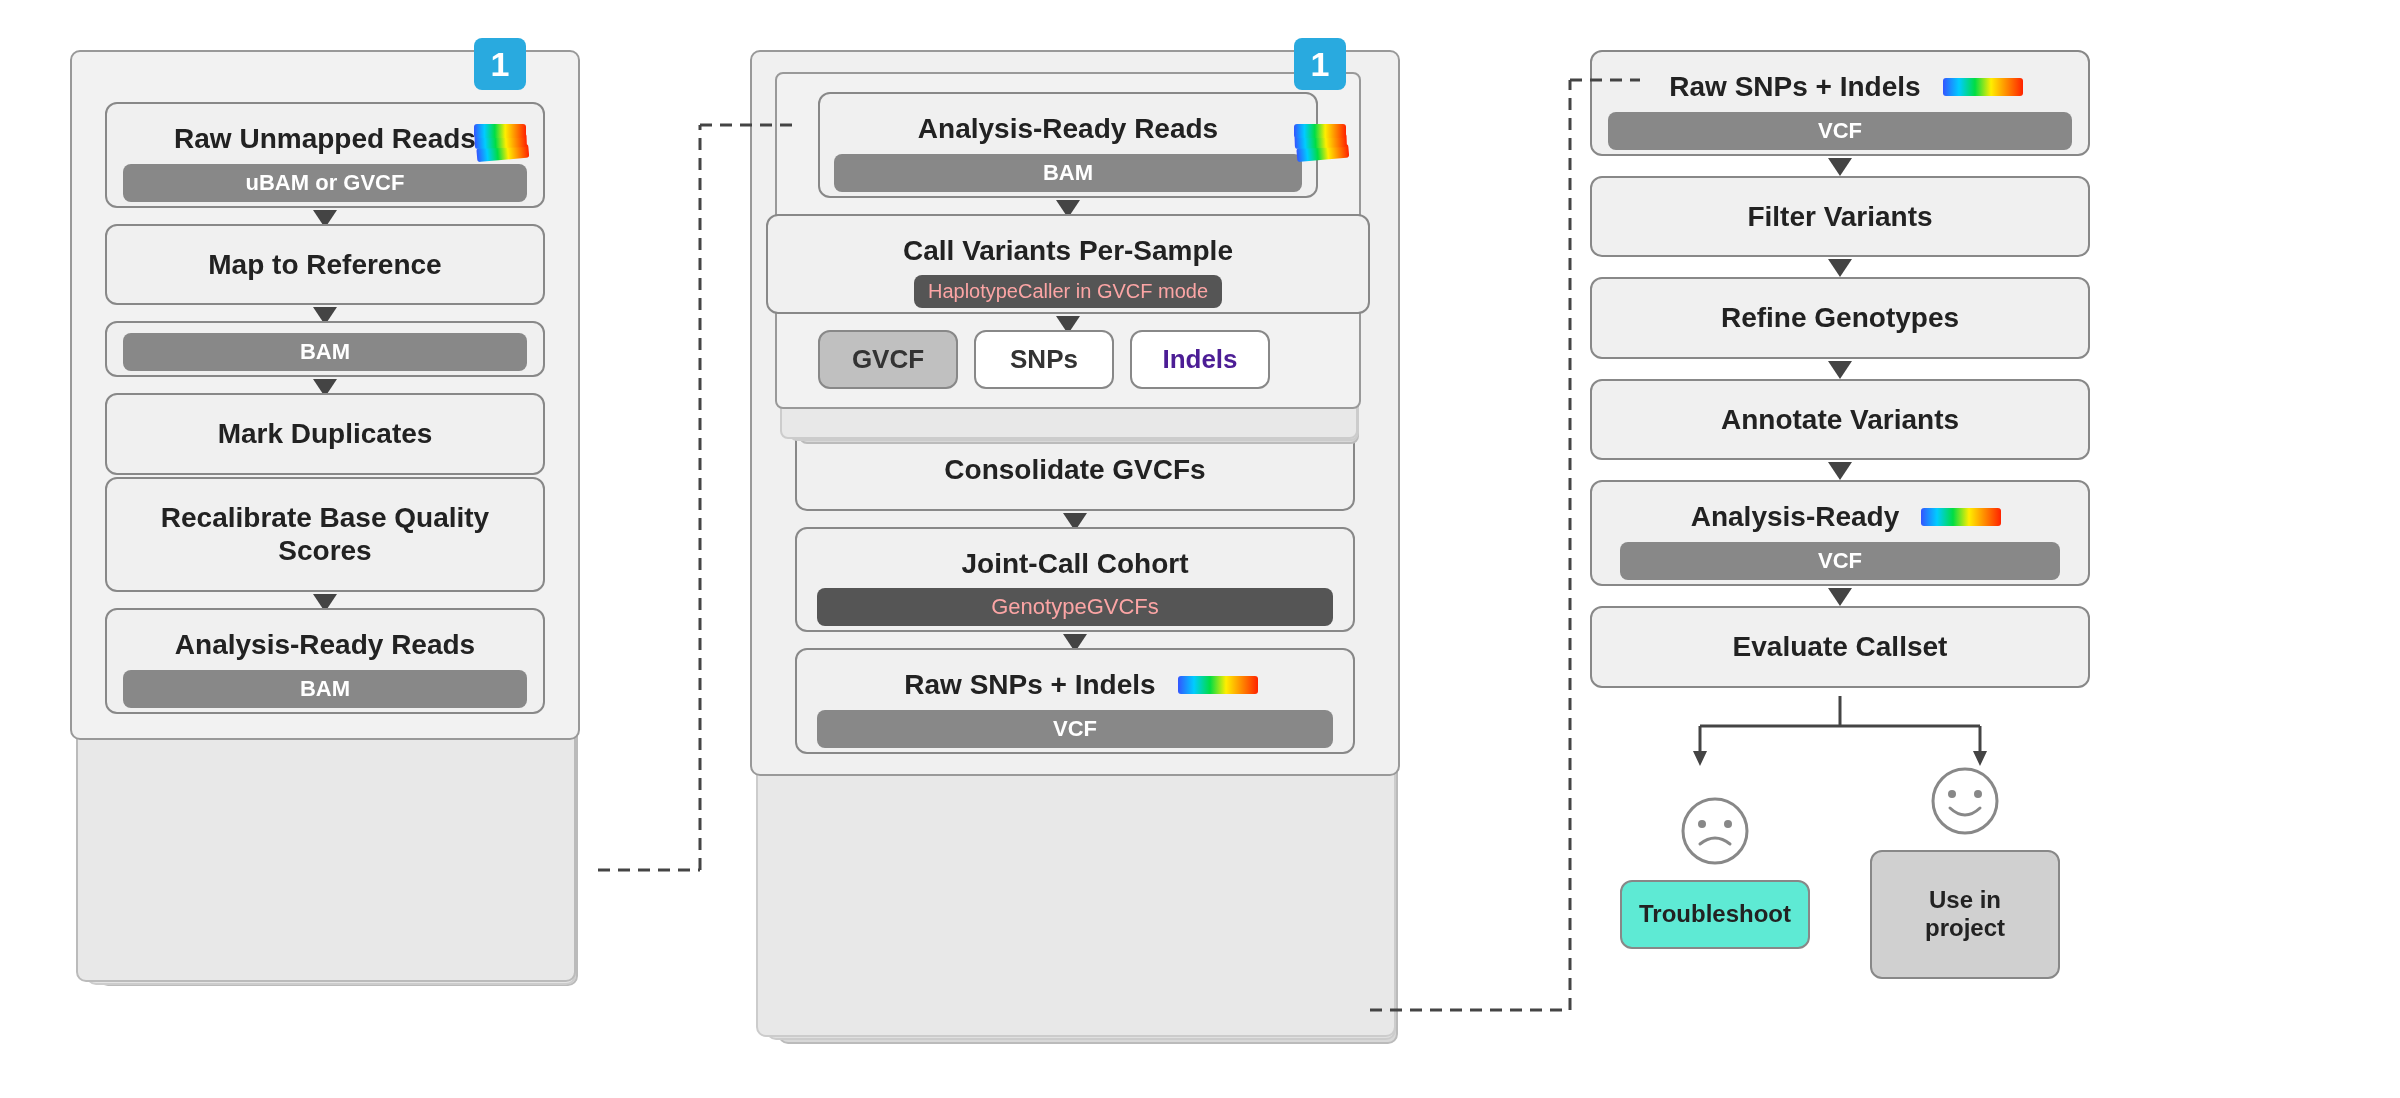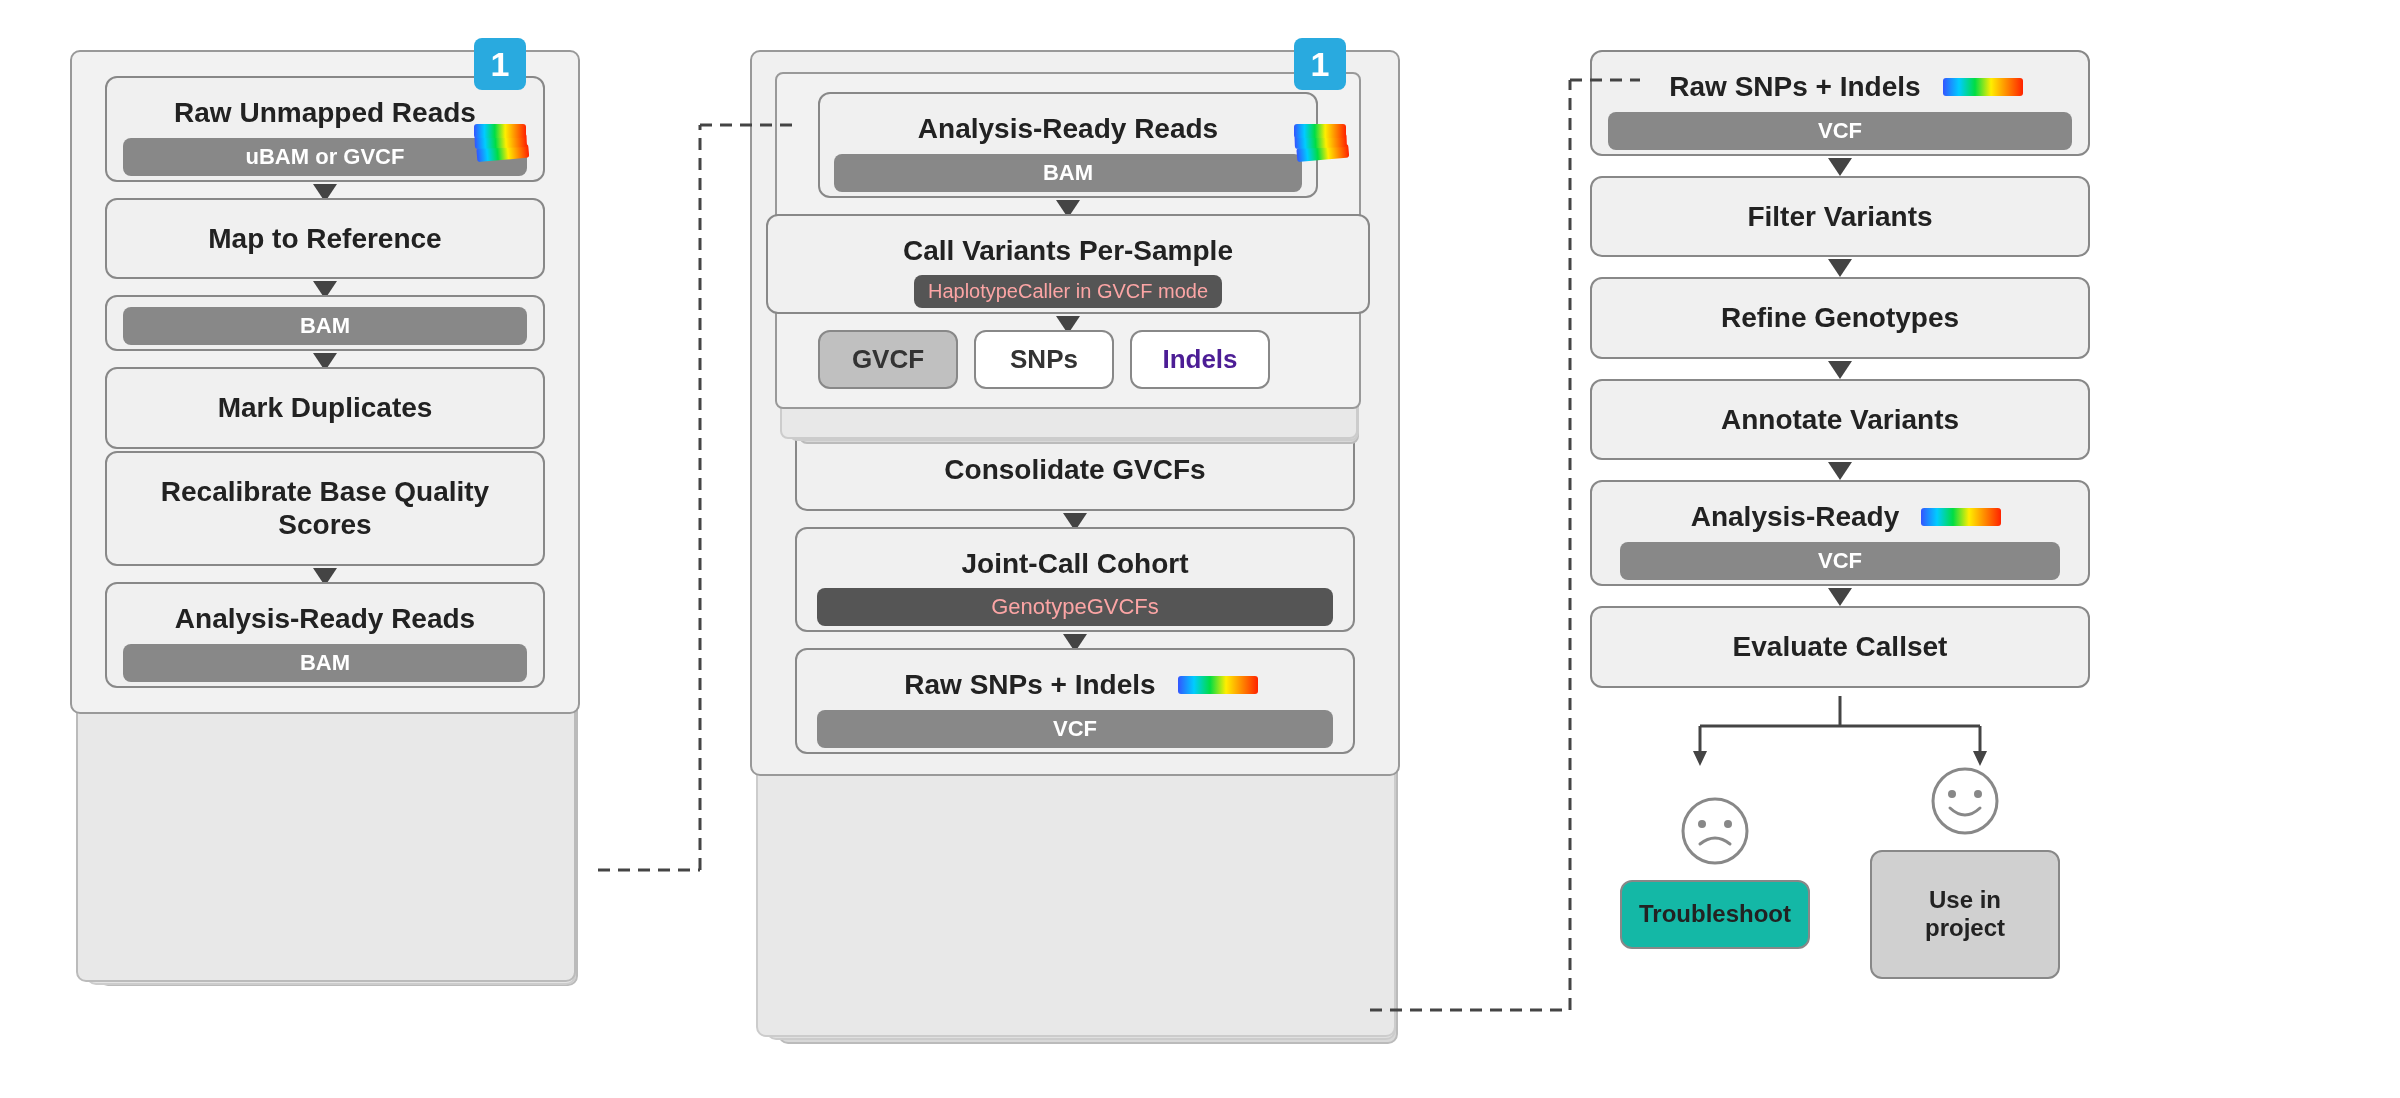--- a/index.html
+++ b/index.html
@@ -114,21 +114,21 @@
         <div style="position:absolute; top:-14px; right:48px; z-index:10;">
 
           <div style="position:relative; width:56px; height:90px;">
             <div style="position:absolute; bottom:0; left:0; width:52px; height:14px; border-radius:3px; background:linear-gradient(to right,#3355ff,#00ccff,#00dd44,#ffee00,#ff8800,#ff2200); transform:rotate(-5deg) translateY(32px);"></div>
             <div style="position:absolute; bottom:0; left:0; width:52px; height:14px; border-radius:3px; background:linear-gradient(to right,#3355ff,#00ccff,#00dd44,#ffee00,#ff8800,#ff2200); transform:rotate(-2deg) translateY(20px);"></div>
             <div style="position:absolute; bottom:0; left:0; width:52px; height:14px; border-radius:3px; background:linear-gradient(to right,#3355ff,#00ccff,#00dd44,#ffee00,#ff8800,#ff2200); transform:translateY(10px);"></div>
             <div style="position:absolute; top:0; left:0; width:52px; height:52px; background:#29aadf; border-radius:8px; color:#fff; font-size:34px; font-weight:bold; display:flex; align-items:center; justify-content:center;">1</div>
           </div>
         </div>
 
-        <div class="box" style="width:440px; padding:10px 16px 4px;">
+        <div class="box" style="width:440px; padding:10px 16px 4px;margin-top:26px;">
           <span class="box-title">Raw Unmapped Reads</span>
           <div class="box-dark">uBAM or GVCF</div>
         </div>
 
         <div style="height:16px; display:flex; flex-direction:column; align-items:center;">
           <div class="arrow-line" style="height:8px;"></div>
           <div class="arrow-down"></div>
         </div>
 
         <div class="box" style="width:440px; padding:14px 16px;">
@@ -340,21 +340,21 @@
 
       <div style="display:flex; width:440px; justify-content:space-between; align-items:center;">
         <div style="display:flex; flex-direction:column; align-items:center; gap:14px;">
 
           <svg width="70" height="70" viewBox="0 0 70 70">
             <circle cx="35" cy="35" r="32" fill="none" stroke="#888" stroke-width="3"></circle>
             <circle cx="22" cy="28" r="4" fill="#888"></circle>
             <circle cx="48" cy="28" r="4" fill="#888"></circle>
             <path d="M20 48 Q35 36 50 48" fill="none" stroke="#888" stroke-width="3" stroke-linecap="round"></path>
           </svg>
-          <div class="box" style="width:190px; padding:10px 8px; background:#14b8a6;">
+          <div class="box" style="width:190px; padding:10px 8px; background:#5eead4;">
             <span class="box-title" style="font-size:24px;">Troubleshoot</span>
           </div>
         </div>
 
         <div style="display:flex; flex-direction:column; align-items:center; gap:14px;">
 
           <svg width="70" height="70" viewBox="0 0 70 70">
             <circle cx="35" cy="35" r="32" fill="none" stroke="#888" stroke-width="3"></circle>
             <circle cx="22" cy="28" r="4" fill="#888"></circle>
             <circle cx="48" cy="28" r="4" fill="#888"></circle>

